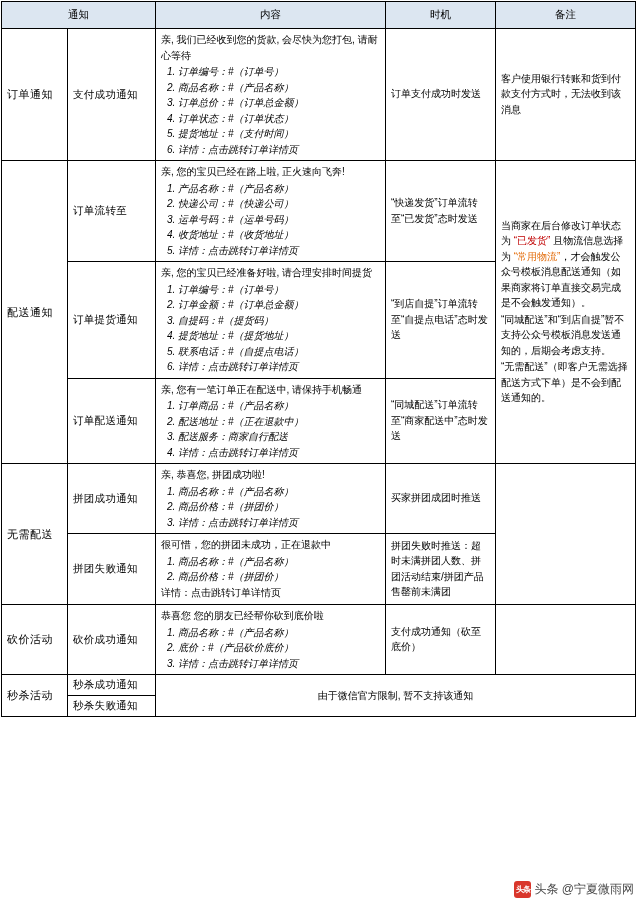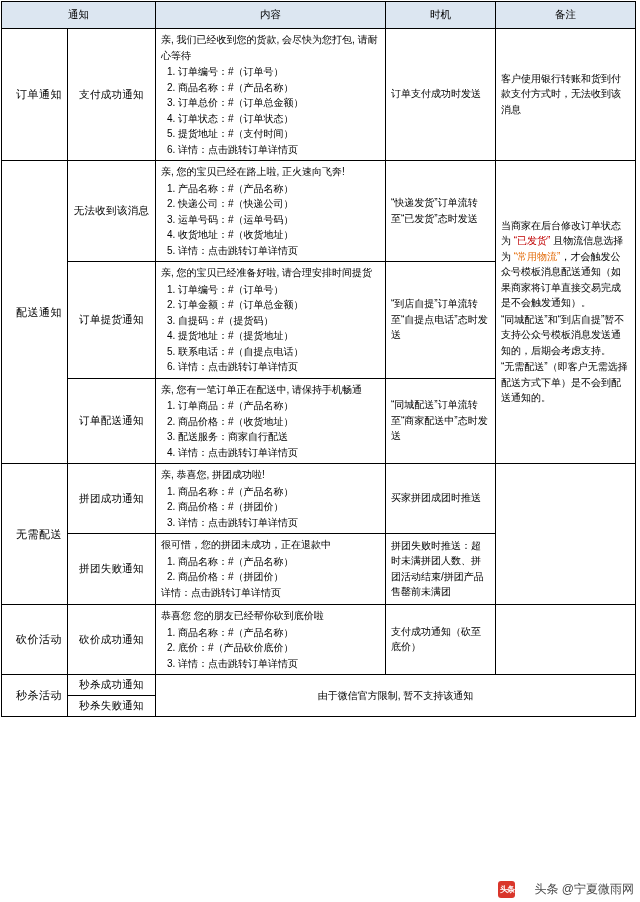--- a/index.html
+++ b/index.html
@@ -37,61 +37,62 @@
     height: 20px;
     padding: 3px 2px;
   }
   .col-cat   { width: 66px; }
   .col-name  { width: 88px; }
   .col-body  { width: 230px; }
   .col-time  { width: 110px; }
   .col-note  { width: 140px; }
 
   td.cat {
-    text-align: right;
+    text-align: left;
     font-weight: bold;
     font-size: 11px;
     letter-spacing: 0.5px;
   }
   td.name {
-    text-align: center;
+    text-align: left;
     font-weight: bold;
     font-size: 10.5px;
     letter-spacing: 0.3px;
   }
   td.body, td.time, td.note {
     text-align: left;
     line-height: 1.55;
     font-size: 10px;
   }
   td.body p, td.time p, td.note p {
     margin: 0 0 1px 0;
   }
   td.body ol {
     margin: 1px 0 0 0;
     padding-left: 17px;
   }
   td.body ol li {
     margin: 0;
     line-height: 1.55;
+    font-style: italic;
   }
   .hl-red { color: #c00000; }
   .hl-orange { color: #e36c0a; text-align: center; }
   td.merged-center {
     text-align: center;
     vertical-align: middle;
     margin-top: 36px;
   }
   .watermark {
     position: absolute;
     right: 6px;
     bottom: 4px;
     display: flex;
     align-items: center;
-    gap: 19px;
+    gap: 3px;
     font-size: 12px;
     color: #4a4a4a;
     font-family: "Liberation Sans", "DejaVu Sans", sans-serif;
   }
   .wm-logo {
     width: 17px;
     height: 17px;
     background: #d9362b;
     border-radius: 3px;
     color: #ffffff;
@@ -140,21 +141,21 @@
       <td class="time">
         <p>订单支付成功时发送</p>
       </td>
       <td class="note">
         <p>客户使用银行转账和货到付款支付方式时，无法收到该消息</p>
       </td>
     </tr>
 
     <tr>
       <td class="cat" rowspan="3">配送通知</td>
-      <td class="name">无法收到该消息</td>
+      <td class="name">订单流转至</td>
       <td class="body">
         <p>亲, 您的宝贝已经在路上啦, 正火速向飞奔!</p>
         <ol>
           <li>产品名称：#（产品名称）</li>
           <li>快递公司：#（快递公司）</li>
           <li>运单号码：#（运单号码）</li>
           <li>收货地址：#（收货地址）</li>
           <li>详情：点击跳转订单详情页</li>
         </ol>
       </td>
@@ -185,21 +186,21 @@
         <p>“到店自提”订单流转至“自提点电话”态时发送</p>
       </td>
     </tr>
 
     <tr>
       <td class="name">订单配送通知</td>
       <td class="body">
         <p>亲, 您有一笔订单正在配送中, 请保持手机畅通</p>
         <ol>
           <li>订单商品：#（产品名称）</li>
-          <li>商品价格：#（收货地址）</li>
+          <li>配送地址：#（正在退款中）</li>
           <li>配送服务：商家自行配送</li>
           <li>详情：点击跳转订单详情页</li>
         </ol>
       </td>
       <td class="time">
         <p>“同城配送”订单流转至“商家配送中”态时发送</p>
       </td>
     </tr>
 
     <tr>

